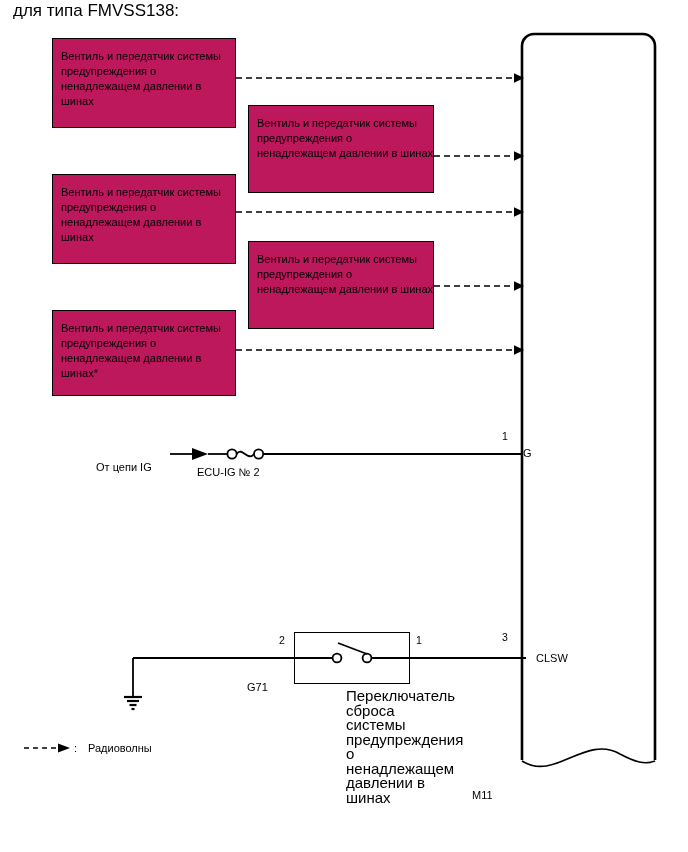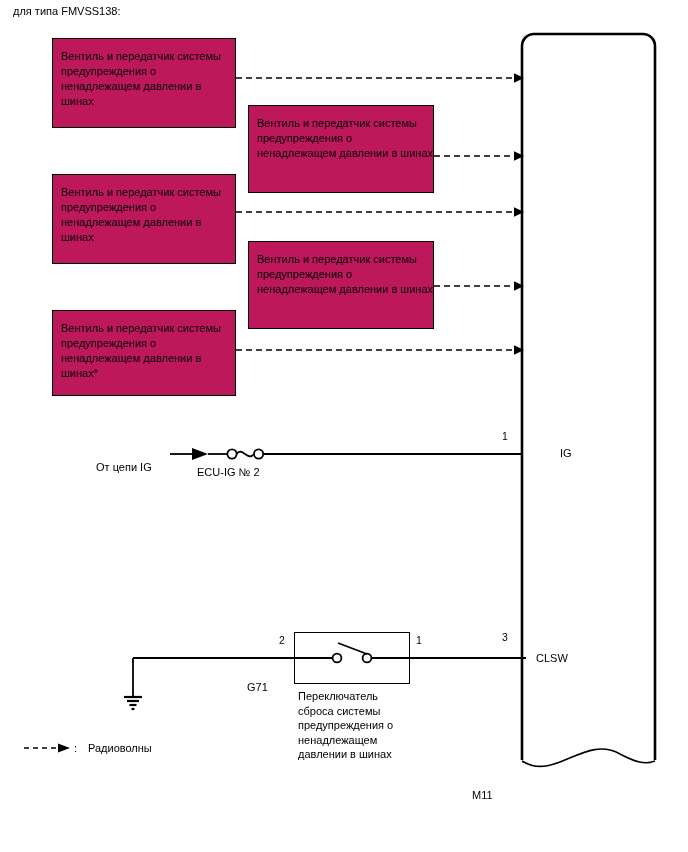--- a/index.html
+++ b/index.html
@@ -15,38 +15,39 @@
     position: relative;
     width: 688px;
     height: 852px;
     background: #ffffff;
     overflow: hidden;
   }
   .abs { position: absolute; }
 
   
   .hdr {
-    font-size: 11px;
+    font-size: 17px;
     line-height: 14px;
     white-space: nowrap;
   }
   .boxtext {
     font-size: 11px;
     line-height: 15px;
     white-space: pre-line;
   }
   .lbl {
     font-size: 11px;
     line-height: 14px;
     white-space: nowrap;
   }
   .lbl-ml {
-    font-size: 11px;
+    font-size: 15px;
     line-height: 14.5px;
     white-space: pre-line;
+    margin-left: 48px;
   }
   .pin {
     font-size: 10.5px;
     line-height: 12px;
     white-space: nowrap;
   }
 
   
   .sensorbox {
     border: 1.6px solid #000;
@@ -138,21 +139,21 @@
 
     <circle cx="62" cy="12" r="4.6" fill="#fff" stroke="#000" stroke-width="1.8"></circle>
     <path d="M 66.6,12 C 72,4 78,20 84,12" fill="none" stroke="#000" stroke-width="1.8"></path>
     <circle cx="88.6" cy="12" r="4.6" fill="#fff" stroke="#000" stroke-width="1.8"></circle>
 
     <line x1="93.2" y1="12" x2="352" y2="12" stroke="#000" stroke-width="1.8"></line>
   </svg>
 
   <div class="abs lbl" style="left:197px; top:465px;">ECU-IG № 2</div>
   <div class="abs pin" style="left:502px; top:430px;">1</div>
-  <div class="abs lbl" style="left:560px; top:446px;">IG</div>
+  <div class="abs lbl" style="left:520px; top:446px;">IG</div>
 
   <svg class="abs" style="left:124px; top:650px;" width="180" height="66">
     <line x1="9" y1="8" x2="175" y2="8" stroke="#000" stroke-width="1.8"></line>
     <line x1="9" y1="8" x2="9" y2="47" stroke="#000" stroke-width="1.8"></line>
     <line x1="0" y1="47" x2="18" y2="47" stroke="#000" stroke-width="2.2"></line>
     <line x1="3" y1="51" x2="15" y2="51" stroke="#000" stroke-width="2.2"></line>
     <line x1="5.5" y1="55" x2="12.5" y2="55" stroke="#000" stroke-width="2.2"></line>
     <line x1="7.5" y1="59" x2="10.5" y2="59" stroke="#000" stroke-width="2.2"></line>
   </svg>
 

